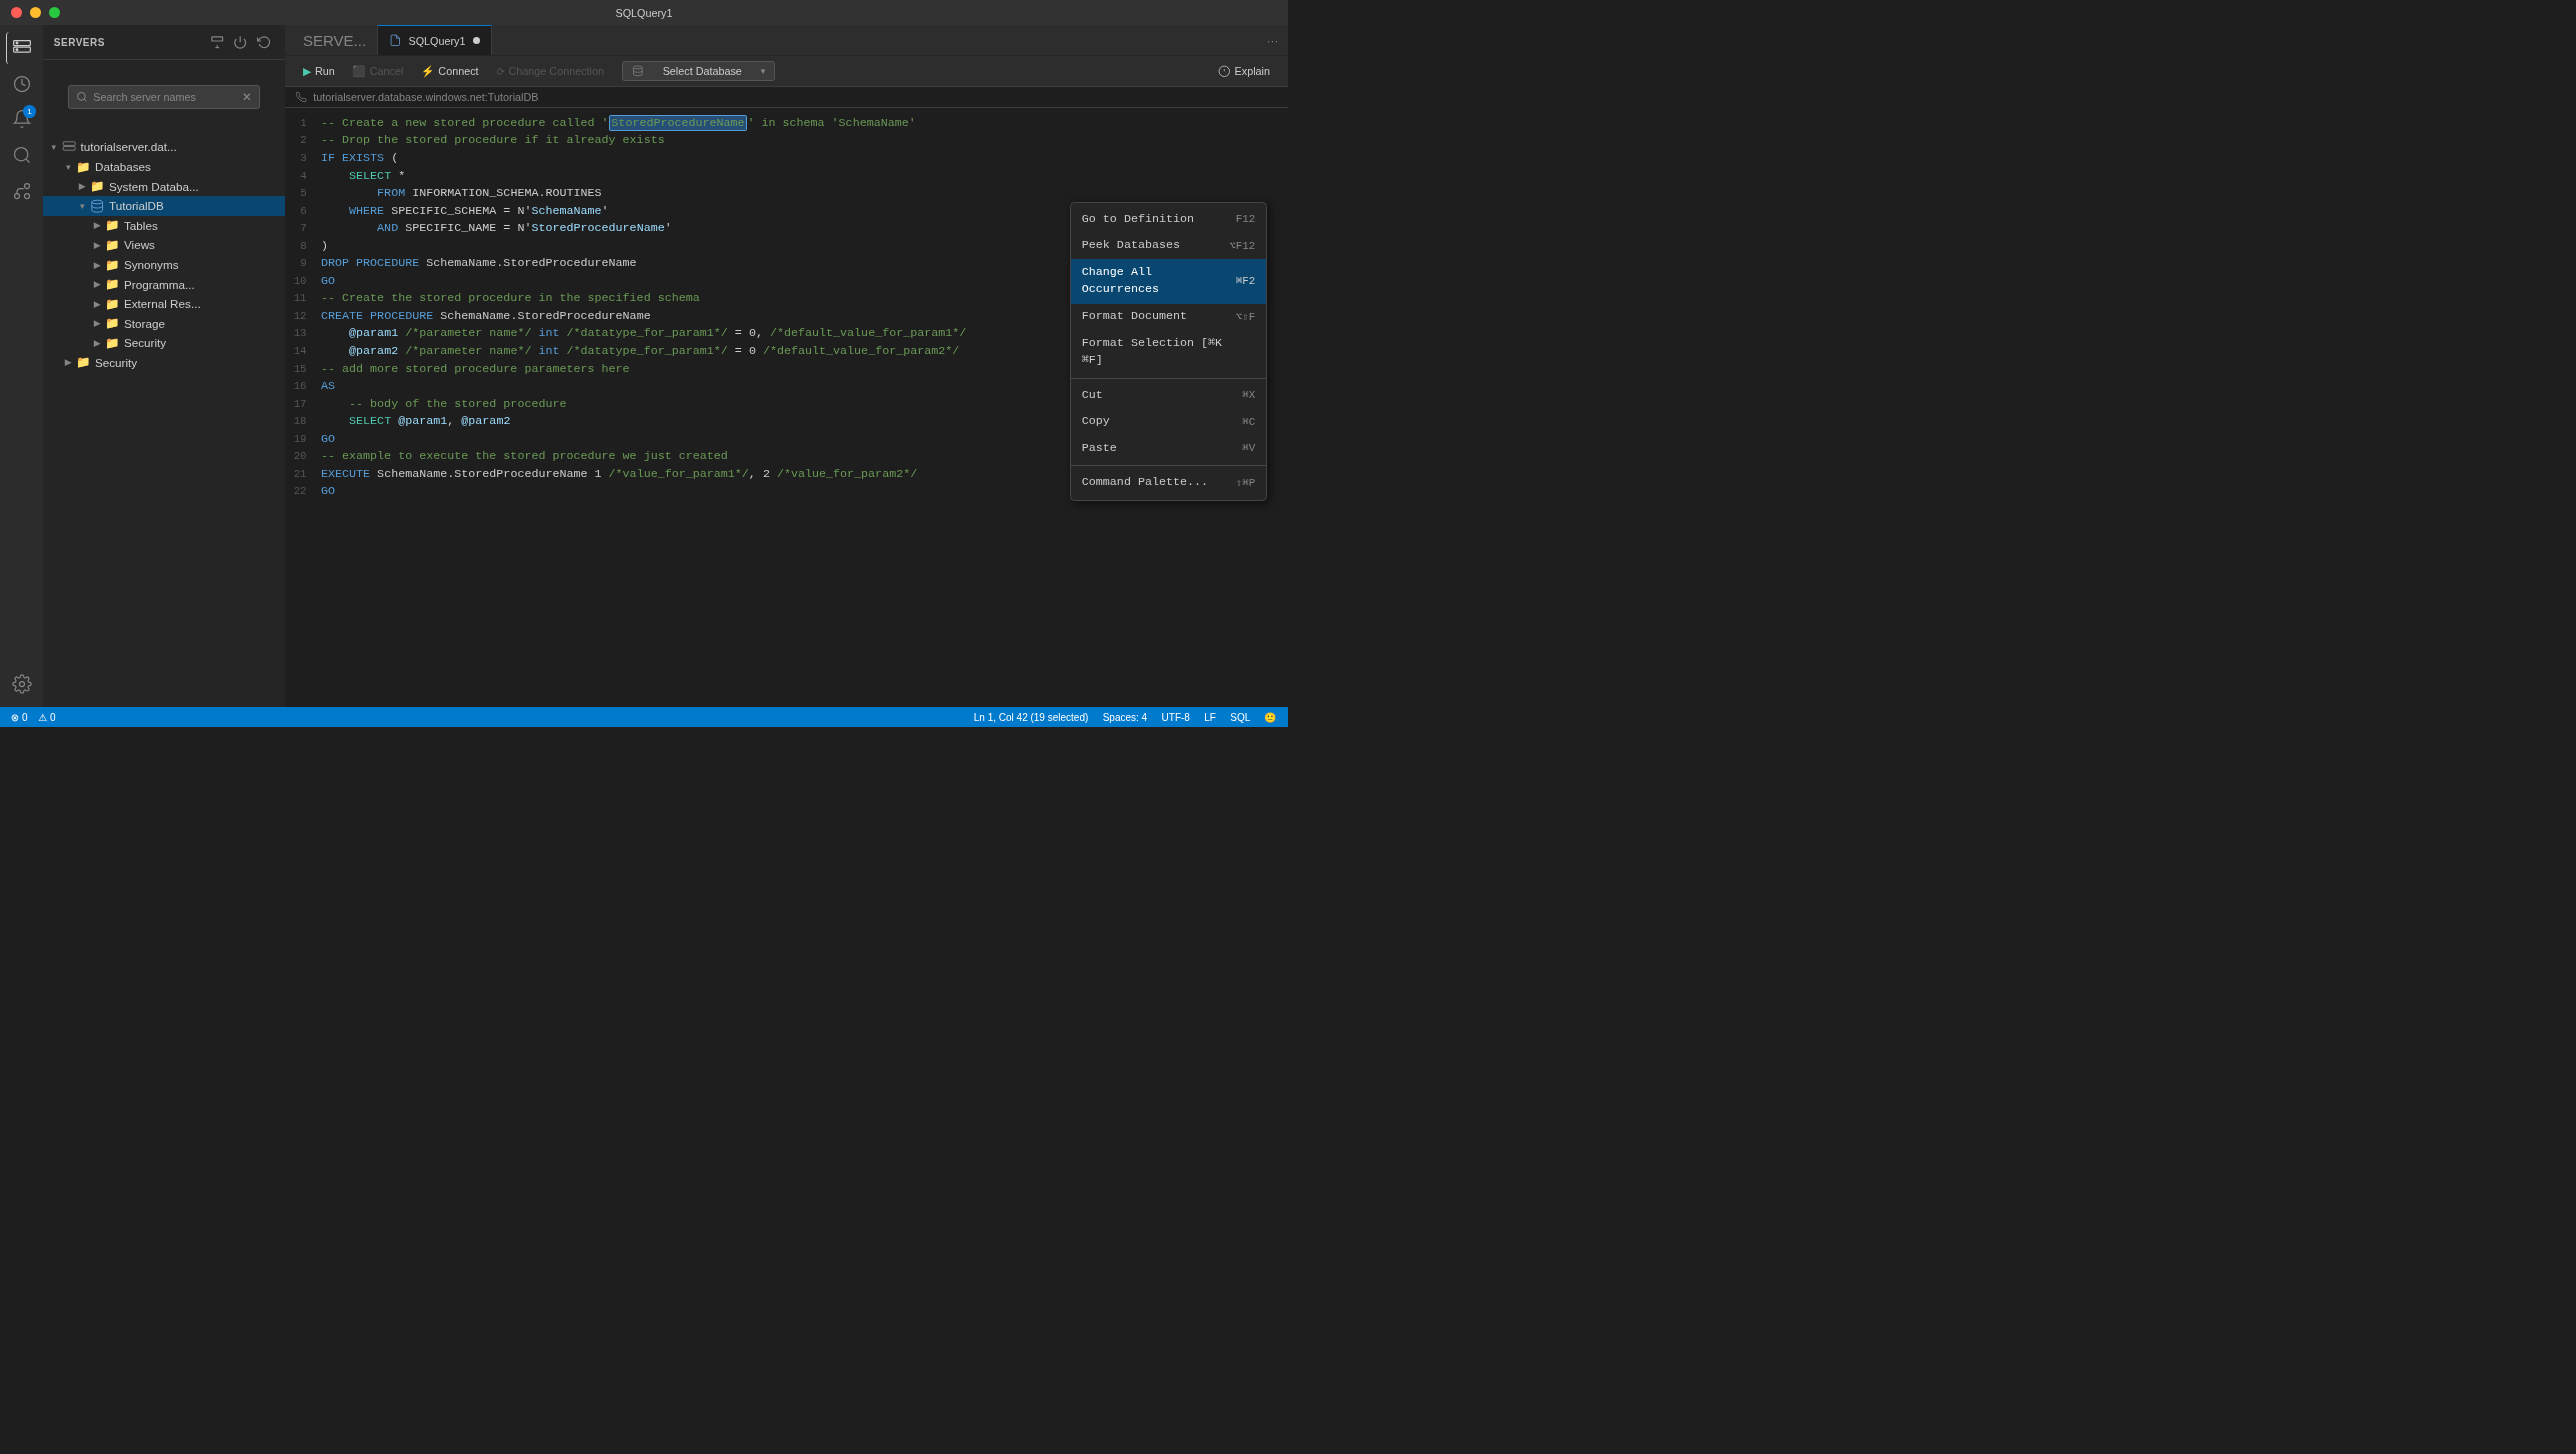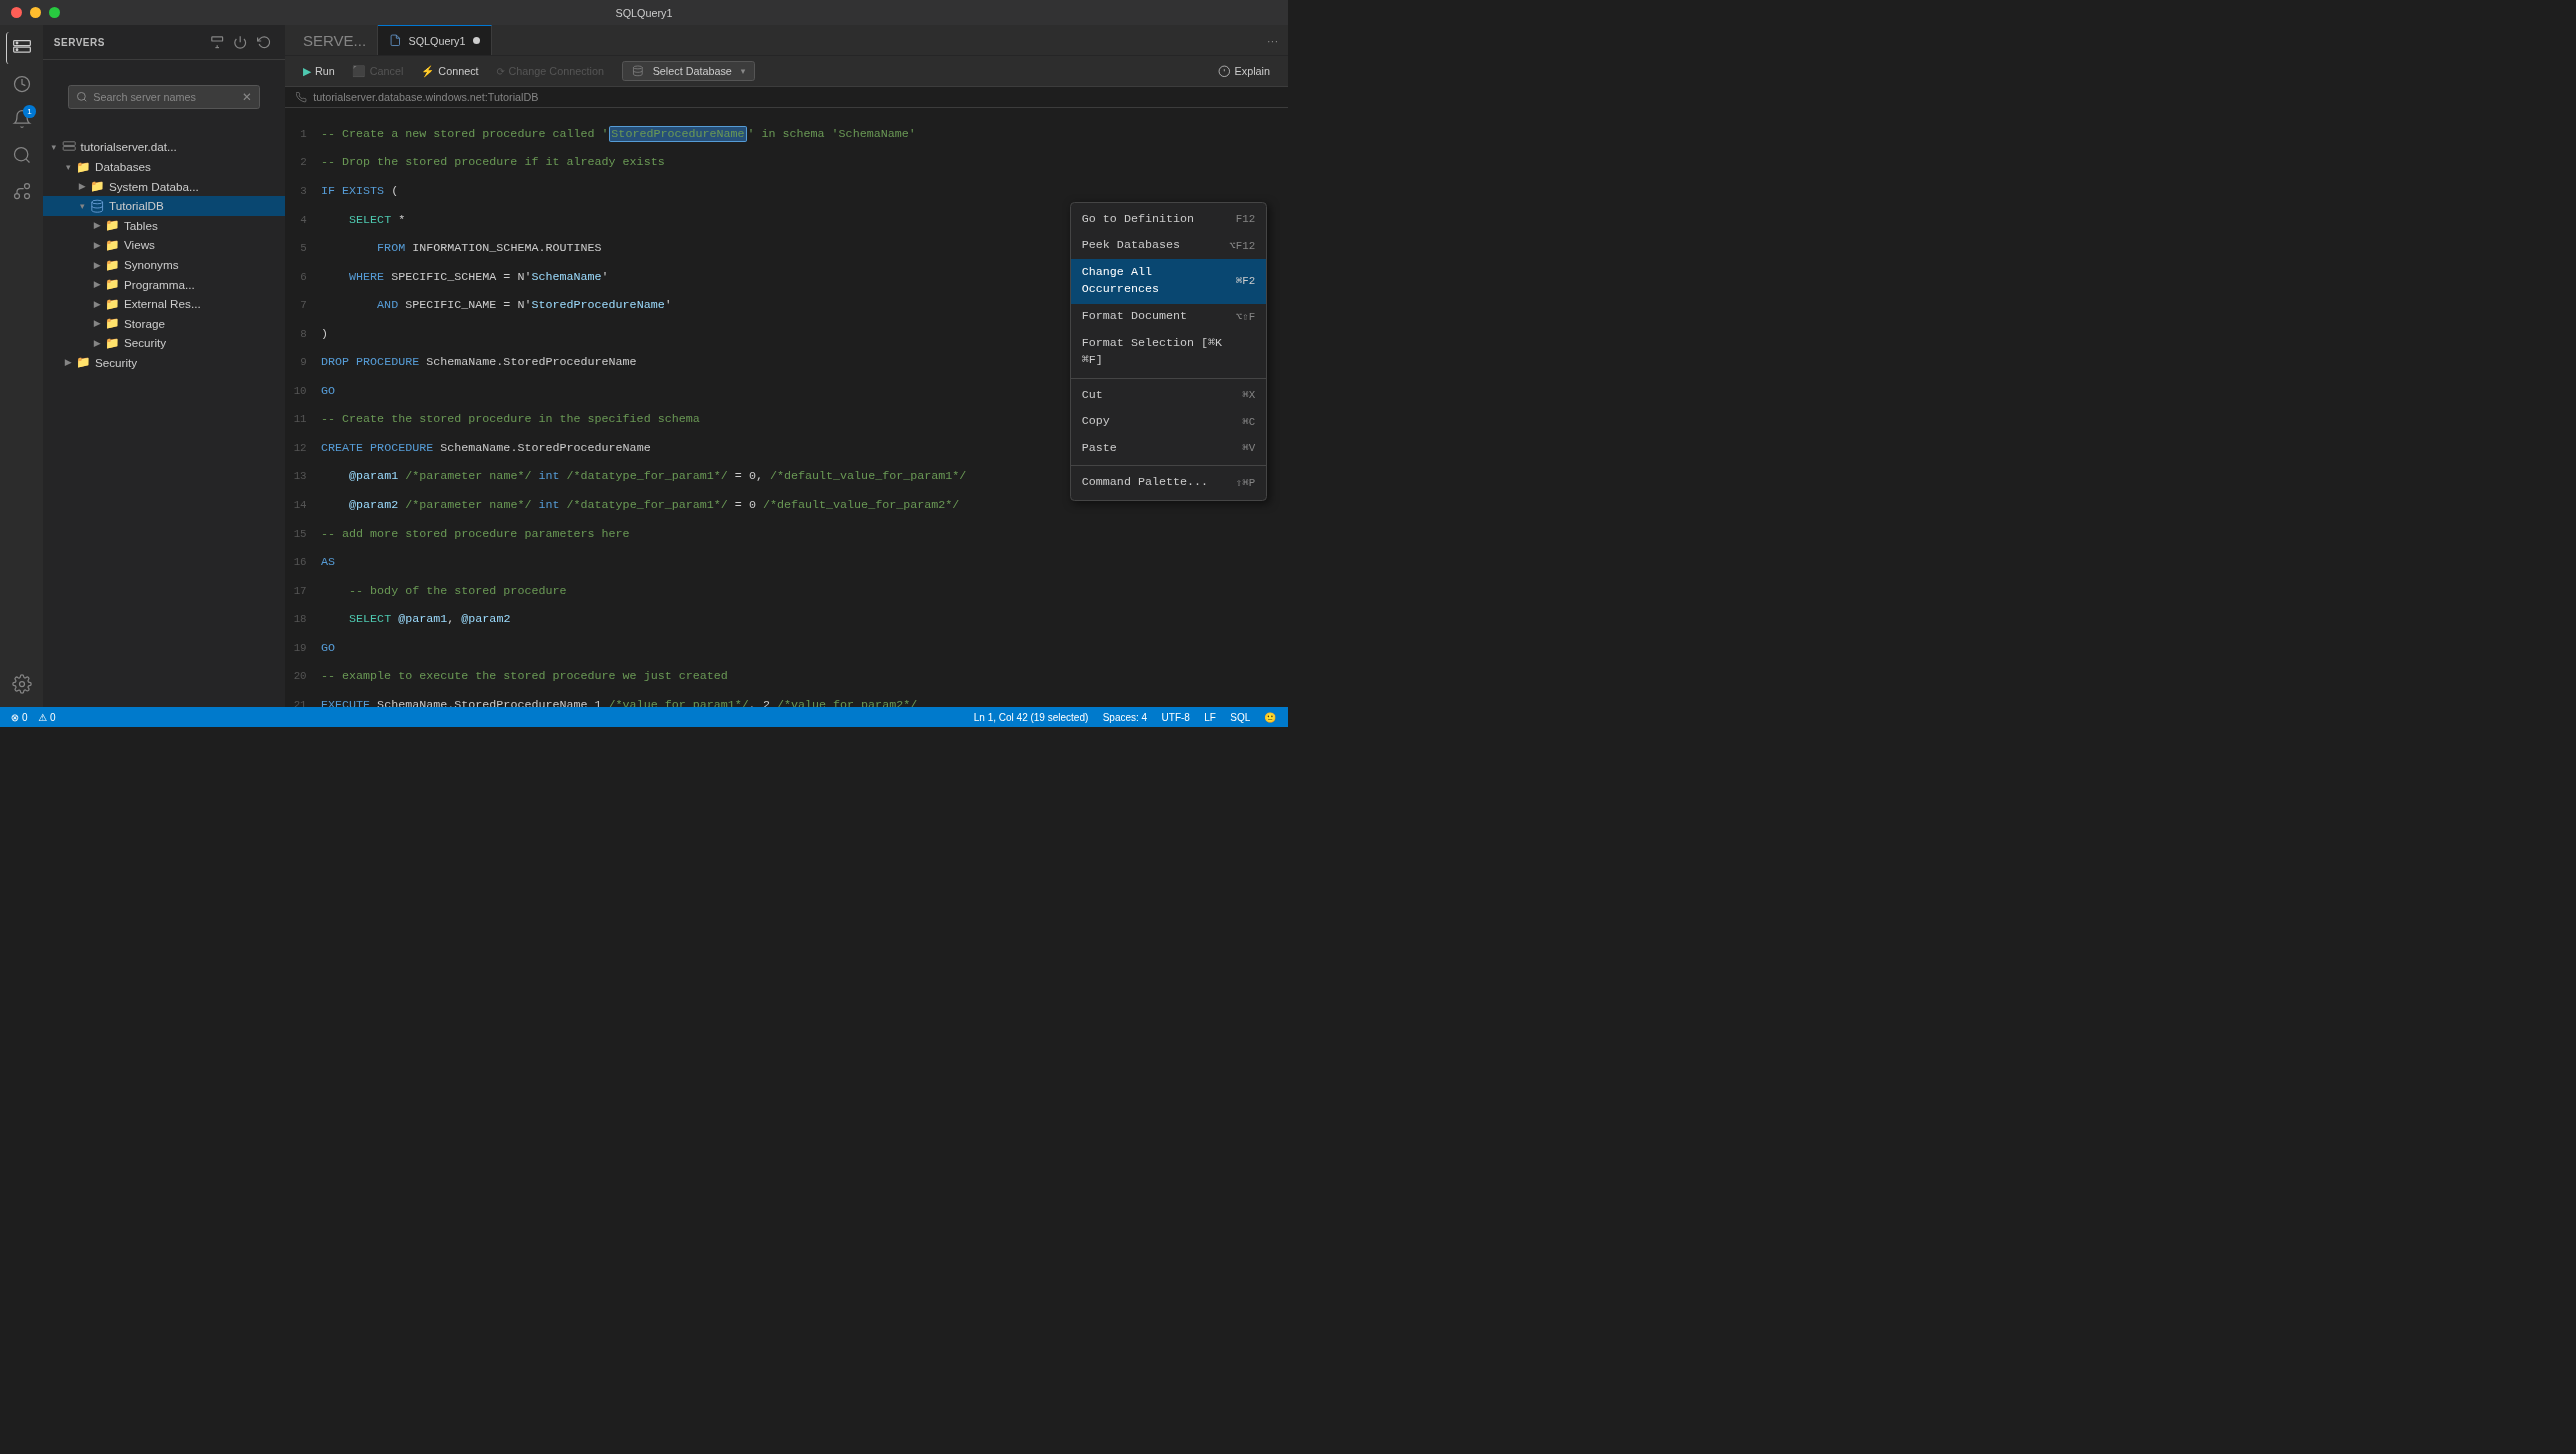--- a/index.html
+++ b/index.html
@@ -266,21 +266,21 @@
       padding: 2.7px 7.2px;
       border-radius: 2.7px;
       cursor: pointer;
       font-size: 10.8px;
       color: #cccccc;
     }
     .toolbar-btn.disabled { color: #555; cursor: default; }
     .db-select {
       display: flex;
       align-items: center;
-      gap: 9px;
+      gap: 19px;
       padding: 2.7px 9px;
       background: #3c3c3c;
       border: 0.9px solid #555;
       border-radius: 2.7px;
       cursor: pointer;
       font-size: 10.8px;
       color: #cccccc;
       margin-left: 7.2px;
     }
     .explain-btn {
@@ -324,21 +324,20 @@
       padding-right: 14.4px;
       color: #555;
       font-size: 10.8px;
       flex-shrink: 0;
       user-select: none;
     }
     .line-content {
       flex: 1;
       padding-right: 14.4px;
       white-space: pre;
-      margin-top: 11px;
     }
 
     
     .kw { color: #569cd6; }          
     .kw-green { color: #4ec9b0; }    
     .comment { color: #6a9955; }         
     .str-blue { color: #9cdcfe; }    
     .param { color: #9cdcfe; }
 
     

